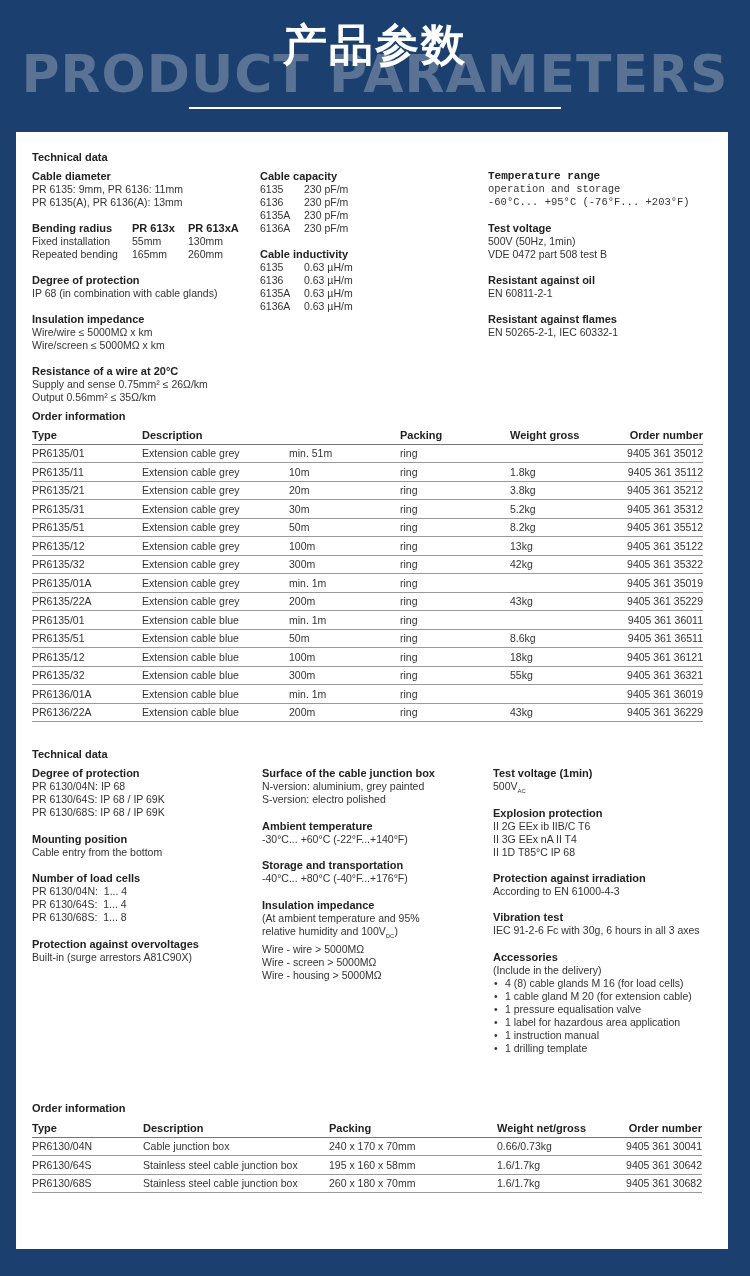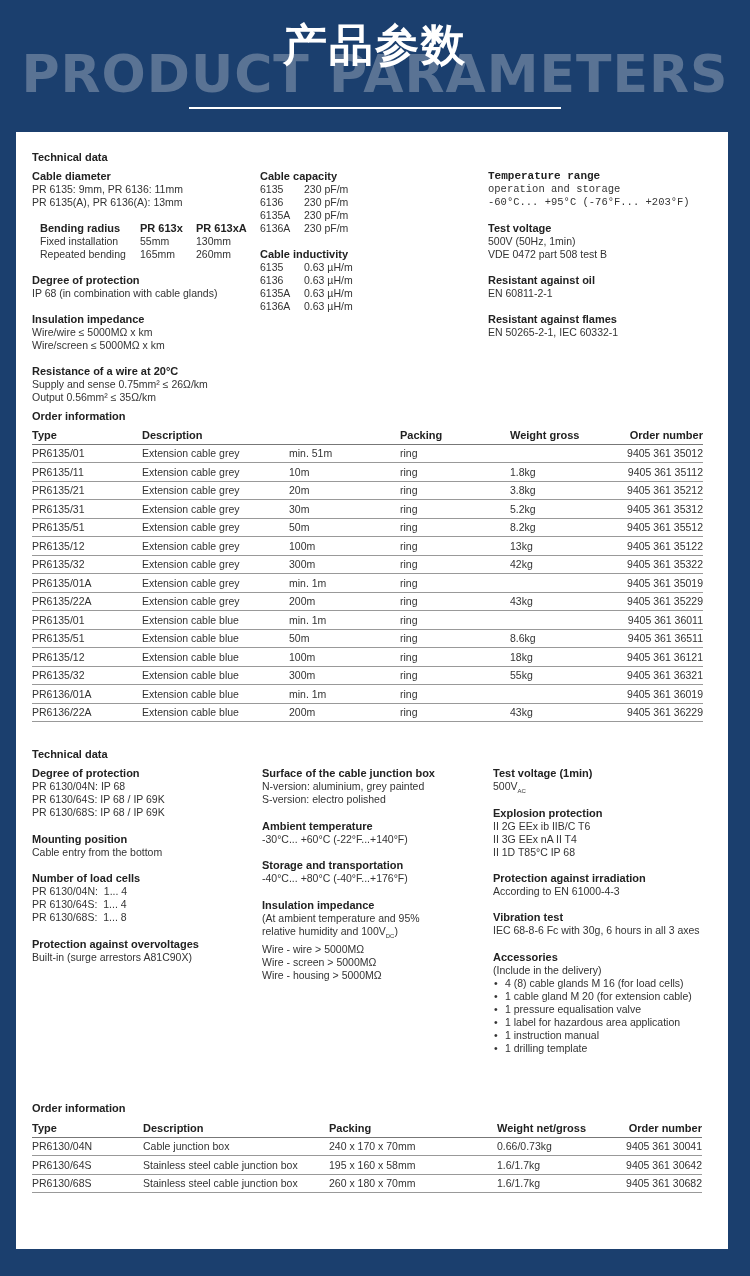--- a/index.html
+++ b/index.html
@@ -11,21 +11,21 @@
   .hero-sub { position: absolute; left: 0; right: 0; top: 96px; height: 24px; display: flex; align-items: center; justify-content: center; }
   .hero-line { height: 2px; background: #ffffff; width: 186px; }
   .hero-sub-text { color: #fff; font-family: "DejaVu Sans", sans-serif; font-size: 17px; padding: 0 10px; white-space: nowrap; }
   .card { position: absolute; left: 16px; top: 132px; width: 712px; height: 1117px; background: #ffffff; }
   .sec-title { position: absolute; font-weight: bold; font-size: 11px; color: #222; }
   .blk { position: absolute; font-size: 10.5px; line-height: 13px; color: #333; }
   .blk .h { font-weight: bold; color: #222; font-size: 11px; }
   .blk .row { white-space: nowrap; }
   .kv { display: flex; }
   .kv .k { width: 44px; }
-  .br3 { display: grid; grid-template-columns: 100px 56px 60px; margin-left: 8px; }
+  .br3 { display: grid; grid-template-columns: 100px 56px 60px; }
   .br3 .h { font-weight: bold; }
   table.ord { position: absolute; border-collapse: collapse; font-size: 10.5px; color: #333; }
   table.ord th { text-align: left; font-weight: bold; color: #222; font-size: 11px; height: 17px; border-bottom: 1.5px solid #777; padding: 0; }
   table.ord td { height: 18.5px; border-bottom: 1px solid #999; padding: 0; white-space: nowrap; }
   table.ord td.r, table.ord th.r { text-align: right; }
   ul.acc { list-style: none; }
   ul.acc li::before { content: "•"; display: inline-block; width: 11px; padding-left: 1px; }
   sub { font-size: 6px; }
 </style>
 </head>
@@ -352,21 +352,21 @@
     <div class="row">II 1D T85°C IP 68</div>
   </div>
 
   <div class="blk" style="left:477px;top:740px;">
     <div class="h">Protection against irradiation</div>
     <div class="row">According to EN 61000-4-3</div>
   </div>
 
   <div class="blk" style="left:477px;top:779px;">
     <div class="h">Vibration test</div>
-    <div class="row">IEC 68-8-6 Fc with 30g, 6 hours in all 3 axes</div>
+    <div class="row">IEC 91-2-6 Fc with 30g, 6 hours in all 3 axes</div>
   </div>
 
   <div class="blk" style="left:477px;top:819px;">
     <div class="h">Accessories</div>
     <div class="row">(Include in the delivery)</div>
     <ul class="acc">
       <li>4 (8) cable glands M 16 (for load cells)</li>
       <li>1 cable gland M 20 (for extension cable)</li>
       <li>1 pressure equalisation valve</li>
       <li>1 label for hazardous area application</li>

